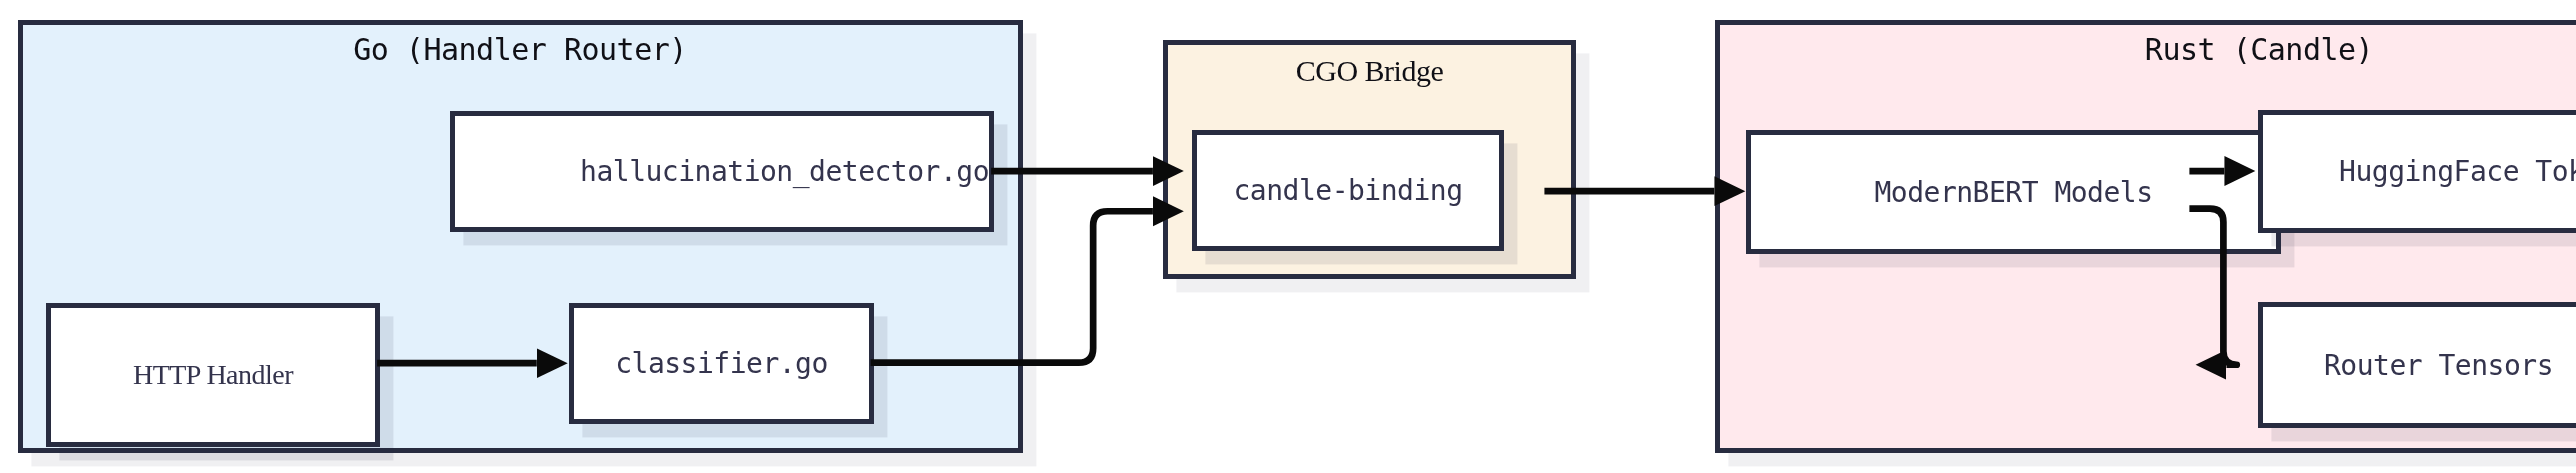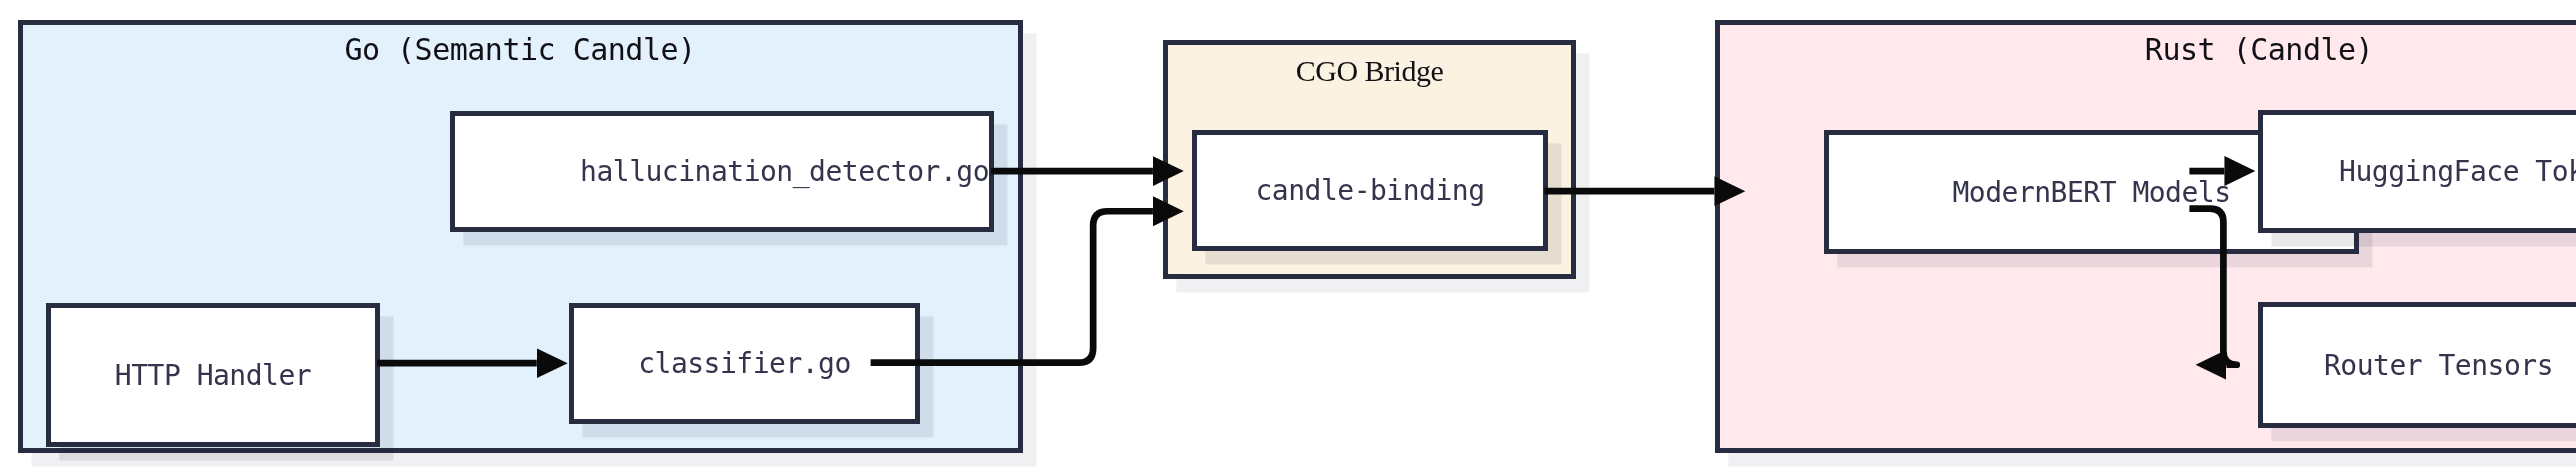--- a/index.html
+++ b/index.html
@@ -56,21 +56,21 @@
   }
   .z-containers{z-index:1;}
   .z-nodes{z-index:3;}
 </style>
 </head>
 <body>
 
 <div class="canvas">
 
   <div class="container z-containers" style="left: 17.5px; top: 19.6px; width: 1005px; height: 433px; background: rgb(227, 241, 252);">
-    <div class="container-title" style="top:7.2px;">Go (Semantic Candle)</div>
+    <div class="container-title" style="top:7.2px;">Go (Handler Router)</div>
   </div>
 
   <div class="container z-containers" style="left: 1163px; top: 40px; width: 413px; height: 239px; background: rgb(252, 242, 225);">
     <div class="container-title" style="top:9.3px;font-family:Liberation Serif, serif;">CGO Bridge</div>
   </div>
 
   <div class="container z-containers" style="left: 1715px; top: 19.6px; width: 1088px; height: 433px; background: rgb(255, 233, 237);">
     <div class="container-title" style="top:7.2px;">Rust (Candle)</div>
   </div>
 
@@ -91,33 +91,33 @@
 
     <path class="edge-path" d="M 4250,332 H 4318" marker-end="url(#arrowhead)"></path>
 
     <path class="edge-path" d="M 4250,405 H 4290 Q 4316,405 4316,431 V 682 Q 4316,708 4342,708 H 4322" marker-end="url(#arrowhead)"></path>
   </svg>
 
   <div class="node z-nodes" style="left:450px;top:111px;width:544px;height:121px;justify-content:flex-end;">
     <span class="node-label">hallucination_detector.go</span>
   </div>
 
-  <div class="node z-nodes" style="left:46px;top:303px;width:334px;height:144px;">
+  <div class="node z-nodes" style="left:46px;top:303px;width:334px;height:144px;font-family:Liberation Serif, serif;">
     <span class="node-label">HTTP Handler</span>
   </div>
 
-  <div class="node z-nodes" style="left:569px;top:303px;width:351px;height:121px;">
+  <div class="node z-nodes" style="left:569px;top:303px;width:305px;height:121px;">
     <span class="node-label">classifier.go</span>
   </div>
 
-  <div class="node z-nodes" style="left:1192px;top:130px;width:356px;height:121px;">
+  <div class="node z-nodes" style="left:1192px;top:130px;width:312px;height:121px;">
     <span class="node-label">candle-binding</span>
   </div>
 
-  <div class="node z-nodes" style="left:1824px;top:130px;width:535px;height:124px;">
+  <div class="node z-nodes" style="left:1746px;top:130px;width:535px;height:124px;">
     <span class="node-label">ModernBERT Models</span>
   </div>
 
   <div class="node z-nodes" style="left:2258px;top:110px;width:522px;height:123px;">
     <span class="node-label">HuggingFace Tokenizers</span>
   </div>
 
   <div class="node z-nodes" style="left:2258px;top:302px;width:361px;height:126px;">
     <span class="node-label">Router Tensors</span>
   </div>

